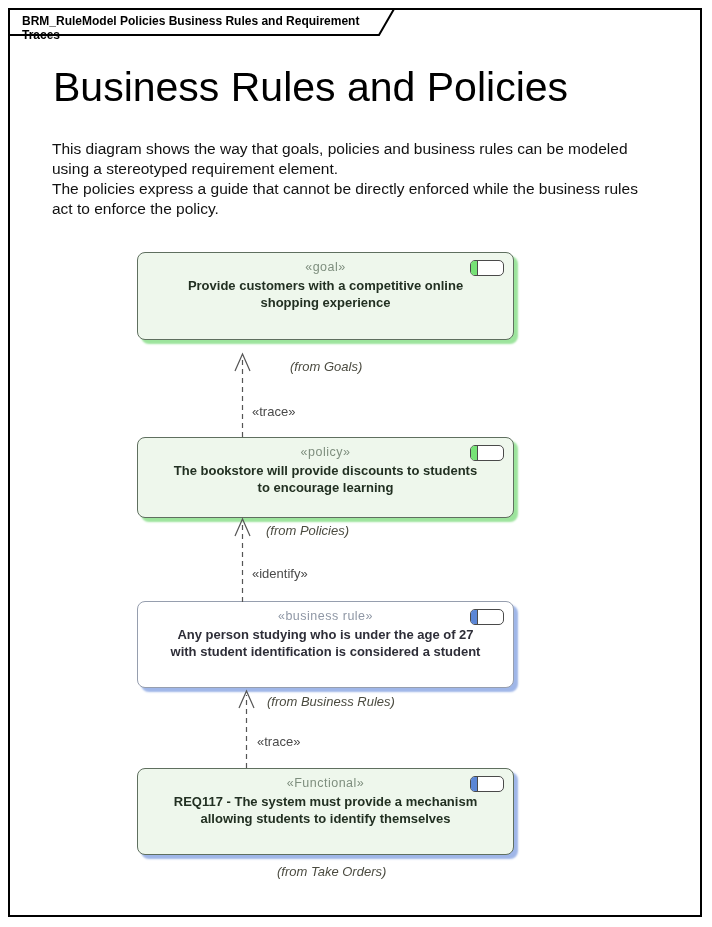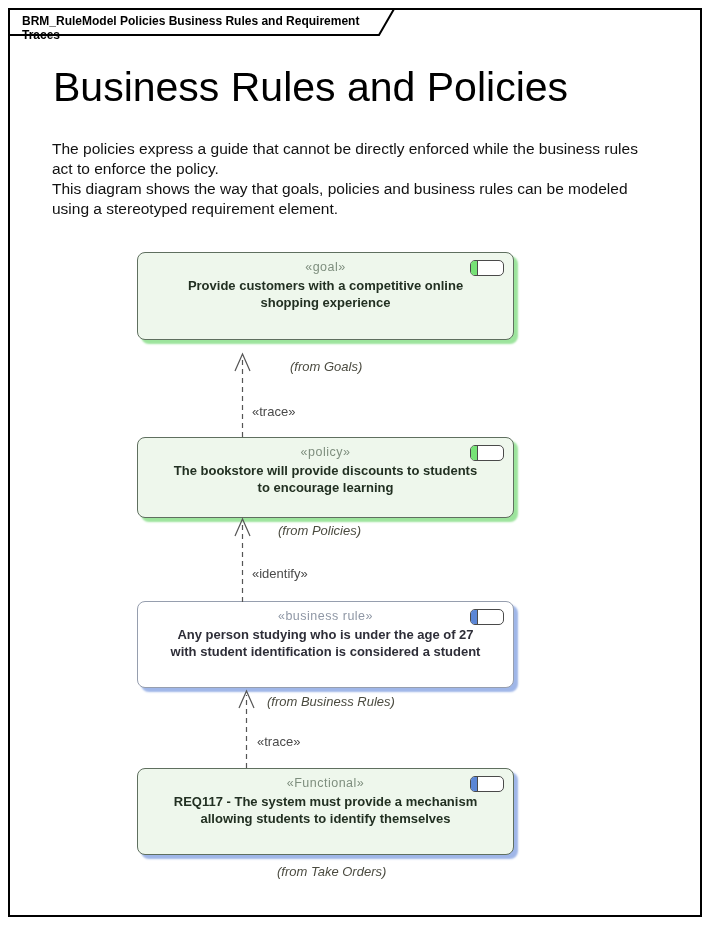--- a/index.html
+++ b/index.html
@@ -79,41 +79,41 @@
   <div class="frame"></div>
 
   <svg class="tab-svg" width="392" height="30">
     <polygon points="1,1 386,1 371,27 1,27" fill="#ffffff" stroke="#000000" stroke-width="2"></polygon>
   </svg>
   <div class="tab-label">BRM_RuleModel Policies Business Rules and Requirement Traces</div>
 
   <div class="page-title">Business Rules and Policies</div>
 
   <div class="description">
+    <div>This diagram shows the way that goals, policies and business rules can be modeled using a stereotyped requirement element.</div>
     <div>The policies express a guide that cannot be directly enforced while the business rules act to enforce the policy.</div>
-    <div>This diagram shows the way that goals, policies and business rules can be modeled using a stereotyped requirement element.</div>
   </div>
 
   <div class="node green" style="top:252px; height:88px;">
     <div class="stereotype">«goal»</div>
     <div class="node-text">Provide customers with a competitive online shopping experience</div>
     <div class="req-icon green-bar">
         <div class="bar"></div>
       </div>
   </div>
   <div class="from-label" style="left:290px; top:359px;">(from Goals)</div>
 
   <div class="node green" style="top:437px; height:81px;">
     <div class="stereotype">«policy»</div>
     <div class="node-text">The bookstore will provide discounts to students to encourage learning</div>
     <div class="req-icon green-bar">
         <div class="bar"></div>
       </div>
   </div>
-  <div class="from-label" style="left:278px; top:523px;">(from Policies)</div>
+  <div class="from-label" style="left:266px; top:523px;">(from Policies)</div>
 
   <div class="node white-blueshadow" style="top:601px; height:87px;">
     <div class="stereotype">«business rule»</div>
     <div class="node-text">Any person studying who is under the age of 27 with student identification is considered a student</div>
     <div class="req-icon blue-bar">
         <div class="bar"></div>
       </div>
   </div>
   <div class="from-label" style="left:267px; top:694px;">(from Business Rules)</div>
 

